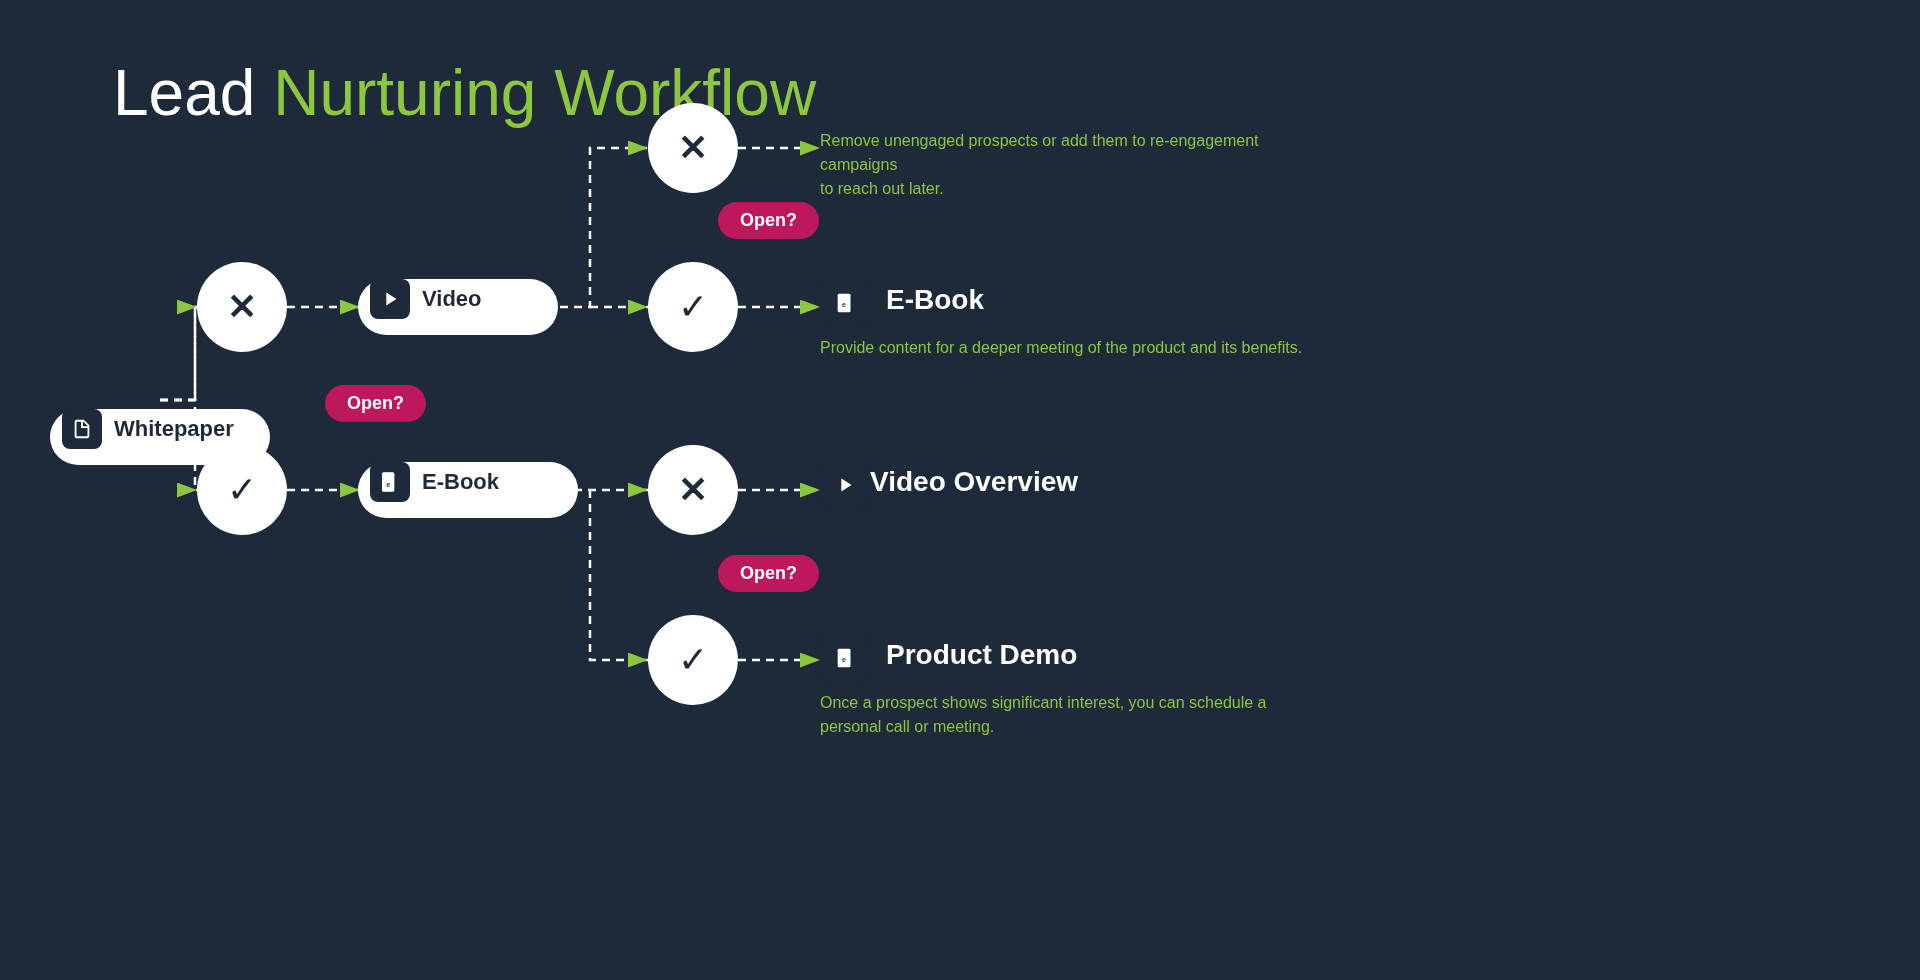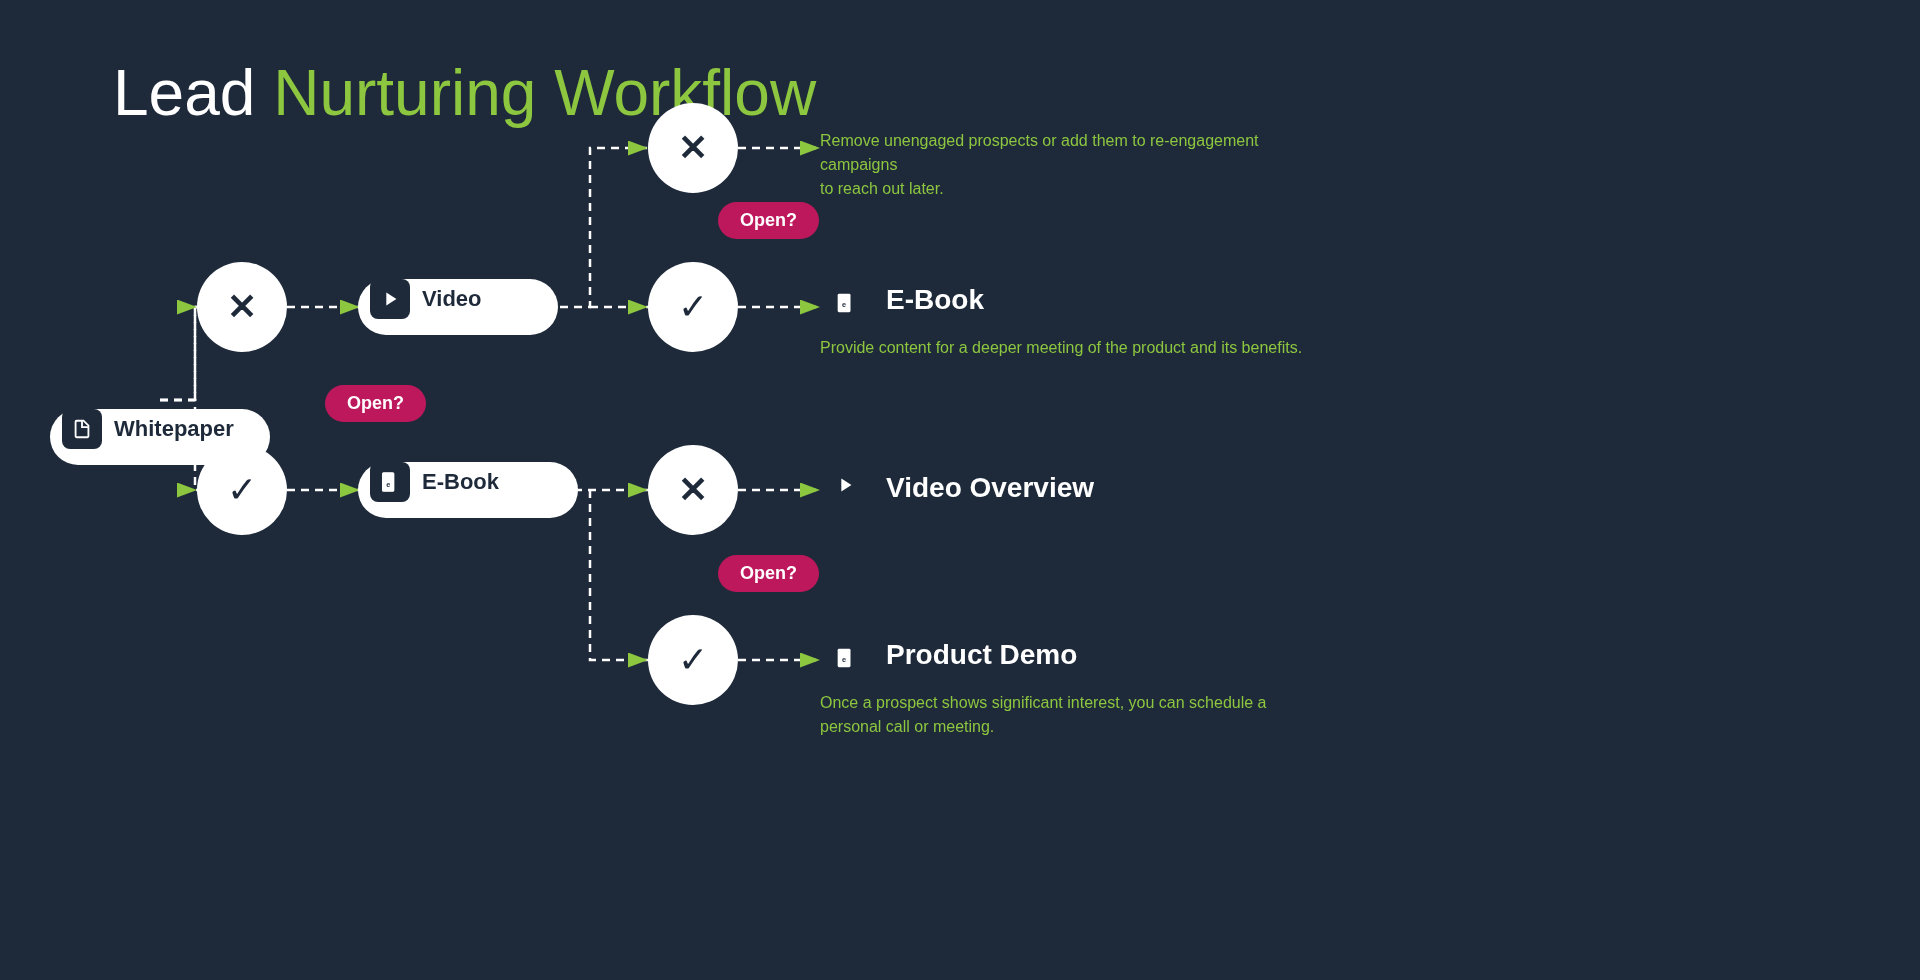--- a/index.html
+++ b/index.html
@@ -237,21 +237,21 @@
         <rect x="4" y="2" width="14" height="20" rx="1.5" fill="white"></rect>
         <text x="11" y="16" font-size="8" fill="#1e2a3a" text-anchor="middle" font-weight="bold">e</text>
       </svg>
     </div>
     <span class="info-title">E-Book</span>
   </div>
   <p class="info-desc">Provide content for a deeper meeting of the product and its benefits.</p>
 </div>
 
 <div class="info-box" style="left:820px; top:460px;">
-  <div style="display:flex; align-items:flex-end; gap:16px; margin-bottom:8px;">
+  <div style="display:flex; align-items:center; margin-bottom:8px;">
     <div class="pill-icon" style="width:50px;height:50px;border-radius:10px;">
       <svg viewBox="0 0 24 24" width="26" height="26" fill="white" xmlns="http://www.w3.org/2000/svg">
         <path d="M8 5v14l11-7z"></path>
       </svg>
     </div>
     <span class="info-title">Video Overview</span>
   </div>
 </div>
 
 <div class="info-box" style="left:820px; top:633px;">

